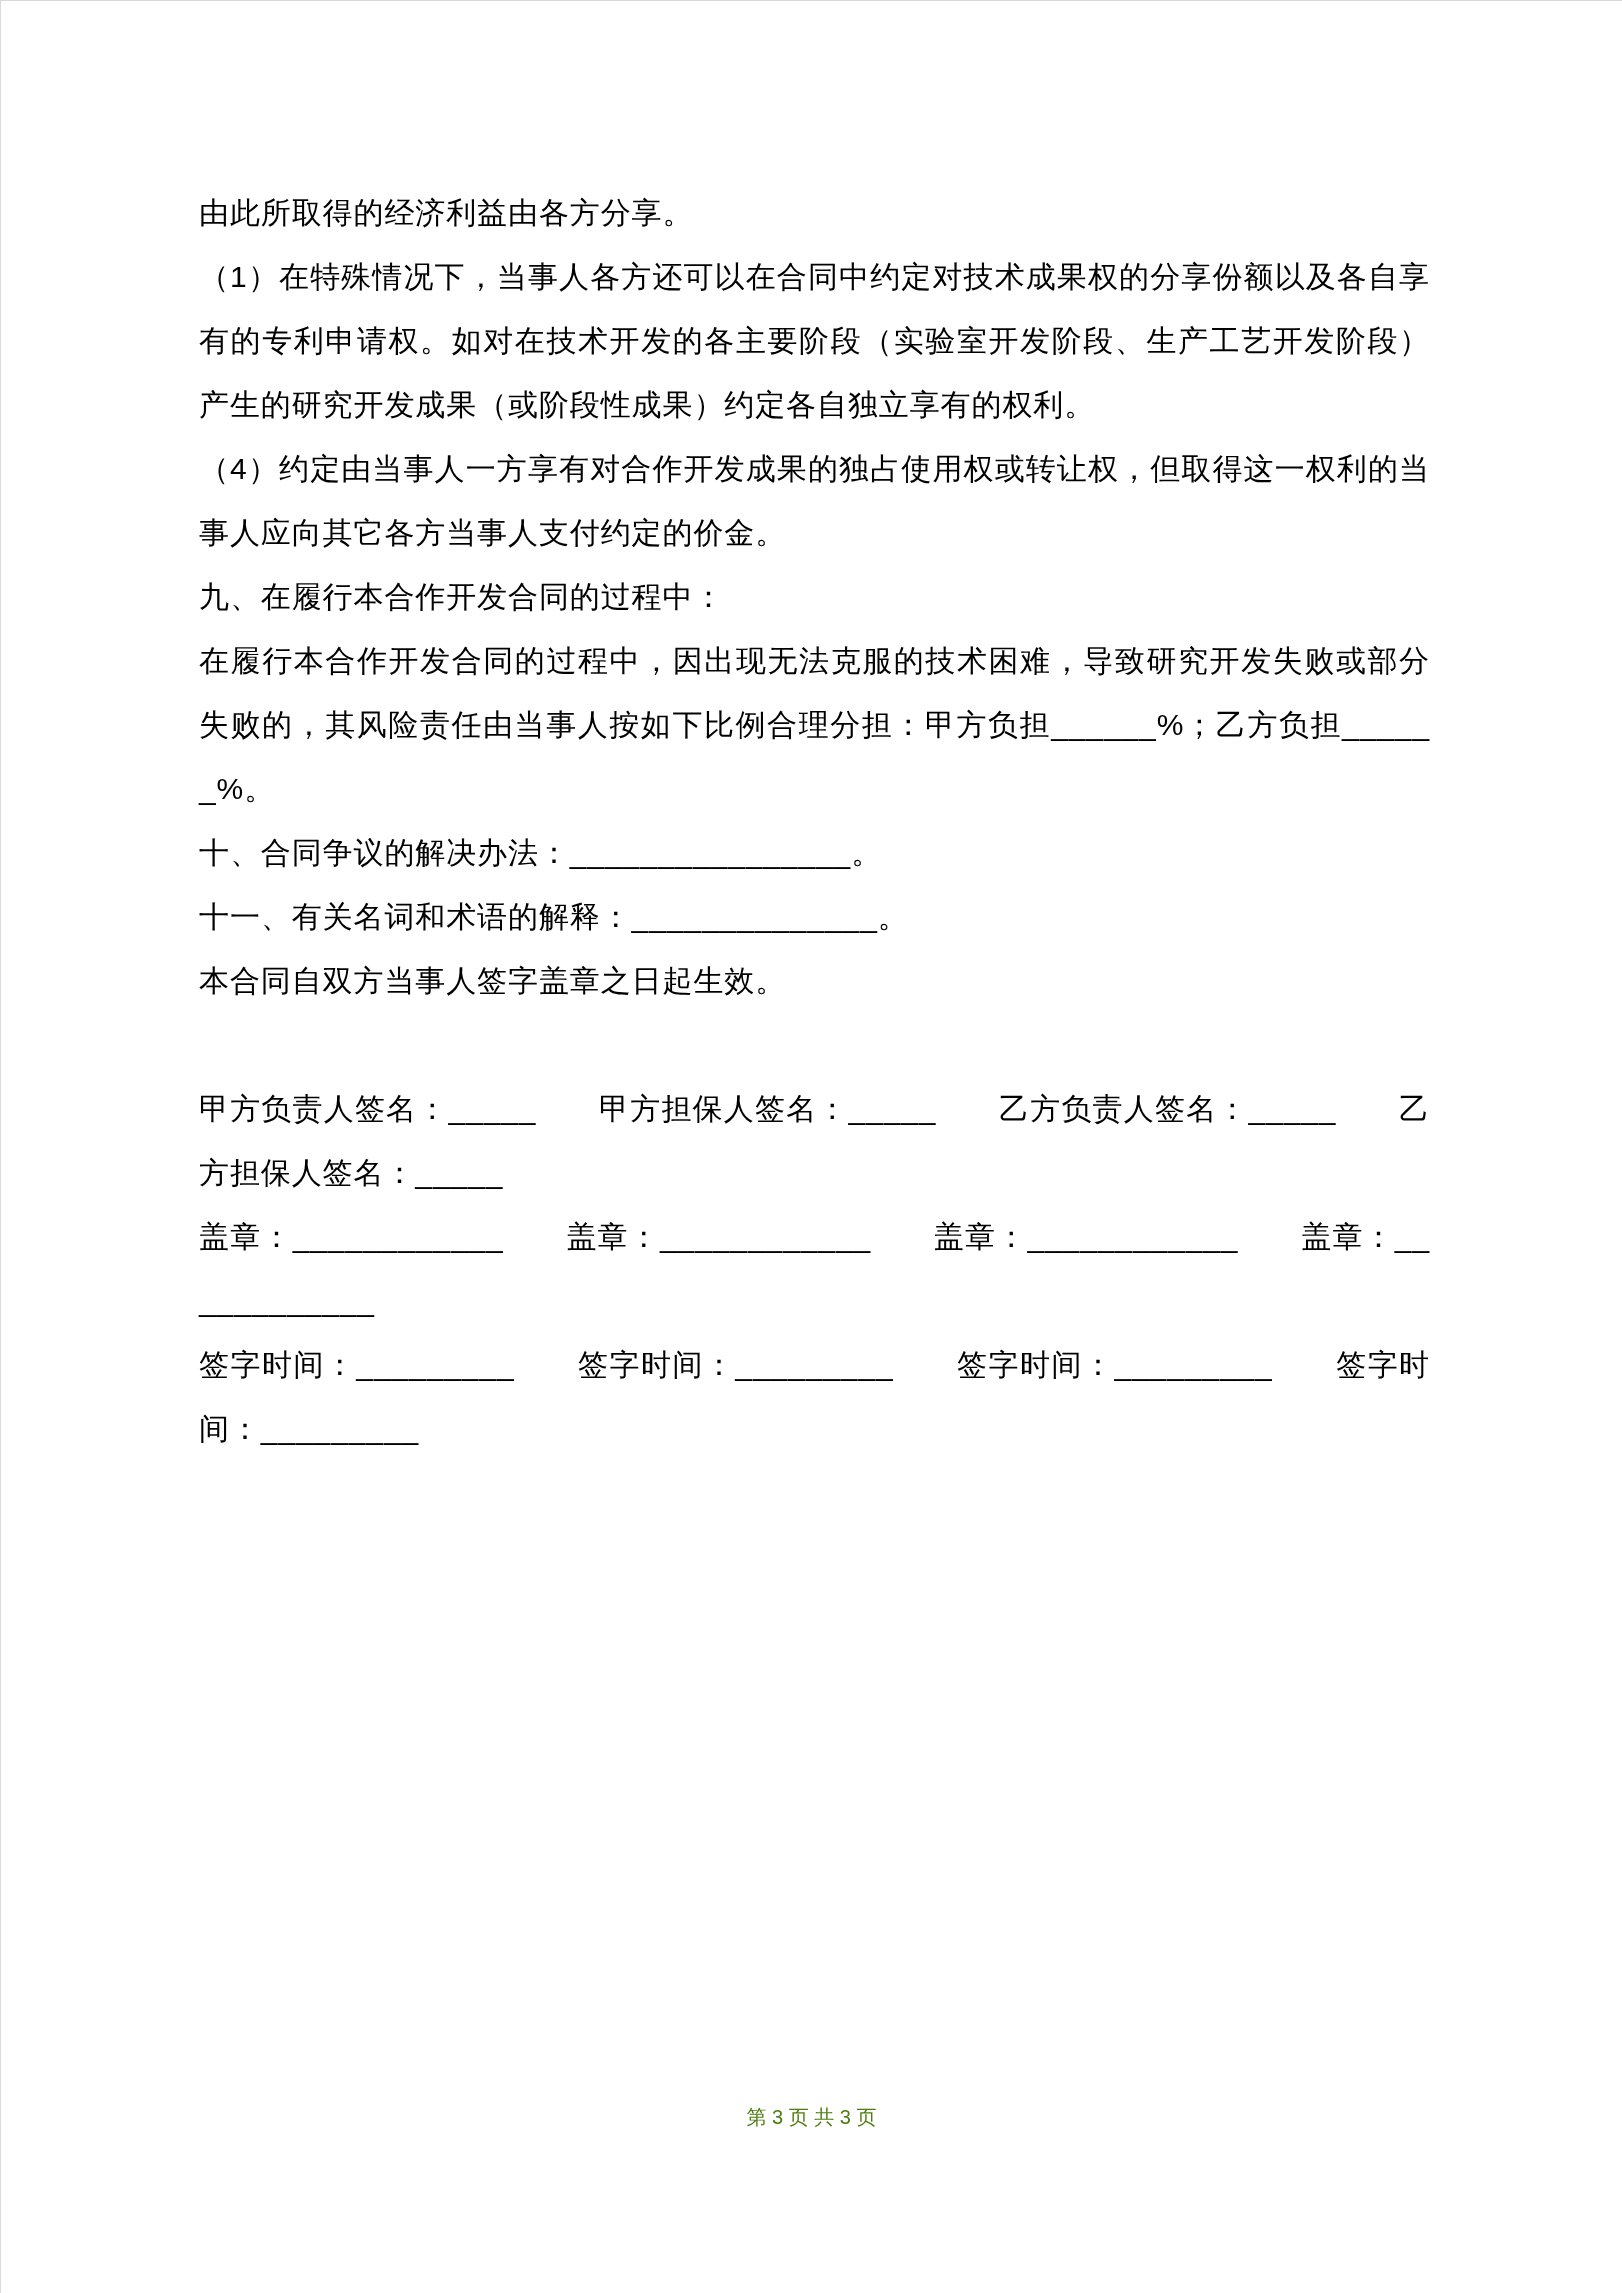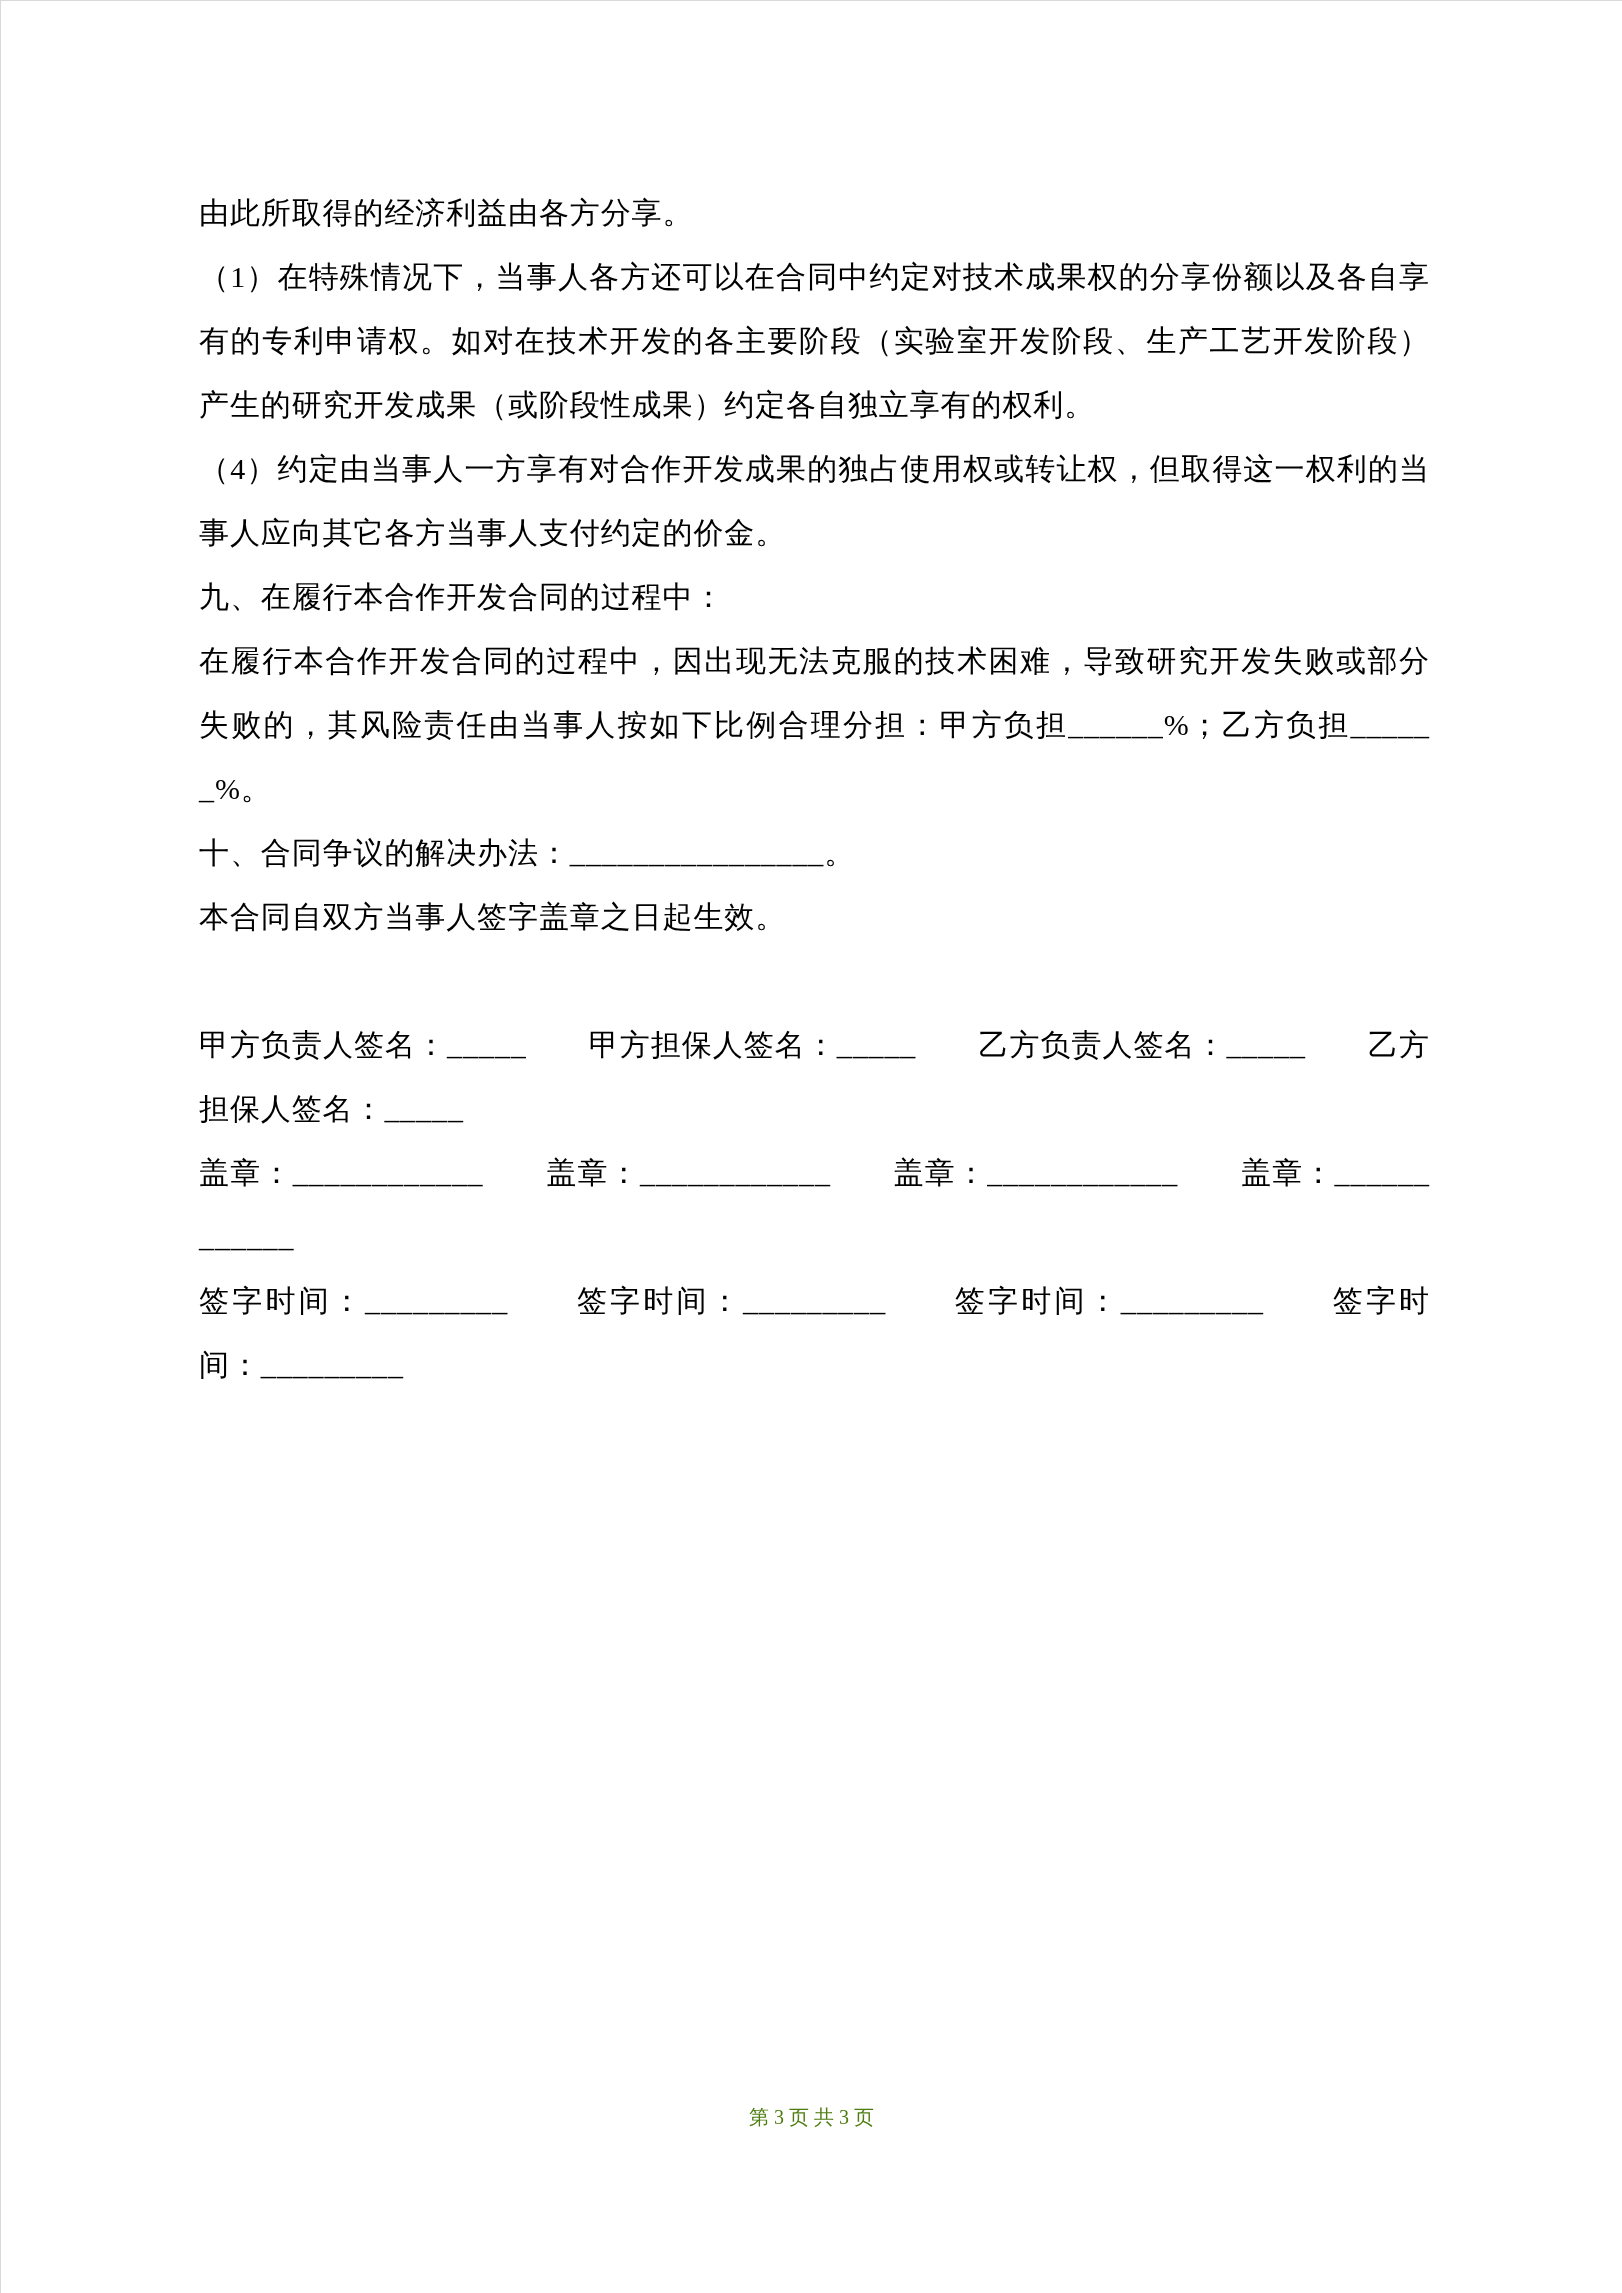--- a/index.html
+++ b/index.html
@@ -7,21 +7,21 @@
     padding: 0;
     background: #ffffff;
   }
   .page {
     position: relative;
     width: 1623px;
     height: 2294px;
     background: #ffffff;
     border: 0.9px solid #d9d9d9;
     box-sizing: border-box;
-    font-family: Liberation Serif, serif;
+    font-family: Liberation Sans, sans-serif;
     color: #000000;
     overflow: hidden;
   }
   .content {
     position: absolute;
     top: 180px;
     left: 198px;
     width: 1231px;
   }
   .content p {
@@ -51,20 +51,21 @@
 <body>
 
 <div class="page">
   <div class="content">
     <p>由此所取得的经济利益由各方分享。</p>
     <p>（1）在特殊情况下，当事人各方还可以在合同中约定对技术成果权的分享份额以及各自享有的专利申请权。如对在技术开发的各主要阶段（实验室开发阶段、生产工艺开发阶段）产生的研究开发成果（或阶段性成果）约定各自独立享有的权利。</p>
     <p>（4）约定由当事人一方享有对合作开发成果的独占使用权或转让权，但取得这一权利的当事人应向其它各方当事人支付约定的价金。</p>
     <p>九、在履行本合作开发合同的过程中：</p>
     <p>在履行本合作开发合同的过程中，因出现无法克服的技术困难，导致研究开发失败或部分失败的，其风险责任由当事人按如下比例合理分担：甲方负担______%；乙方负担______%。</p>
     <p>十、合同争议的解决办法：________________。</p>
+    <p>十一、有关名词和术语的解释：______________。</p>
     <p>本合同自双方当事人签字盖章之日起生效。</p>
 
     <div class="signature-block">
       <p>甲方负责人签名：_____　　甲方担保人签名：_____　　乙方负责人签名：_____　　乙方担保人签名：_____</p>
       <p>盖章：____________　　盖章：____________　　盖章：____________　　盖章：____________</p>
       <p>签字时间：_________　　签字时间：_________　　签字时间：_________　　签字时间：_________</p>
     </div>
   </div>
 
   <div class="page-footer">第 3 页 共 3 页</div>

